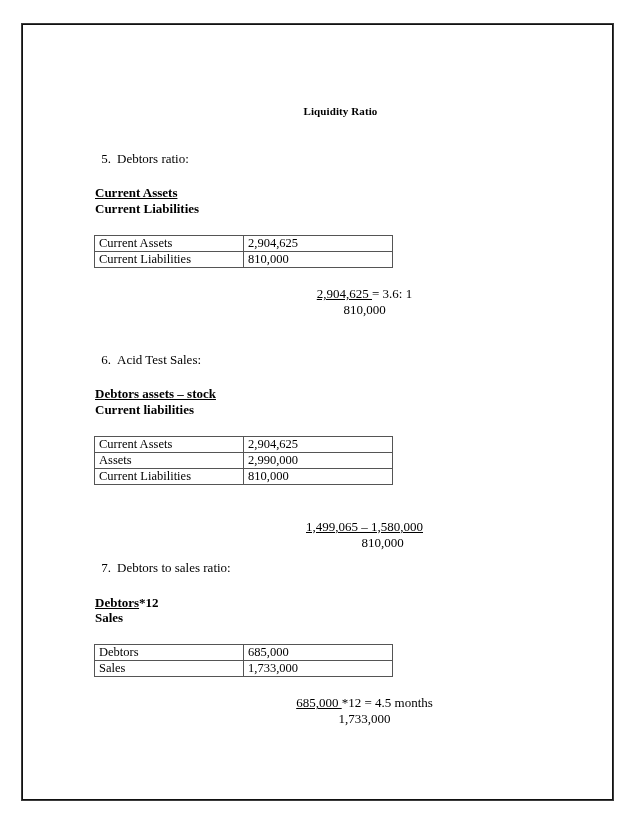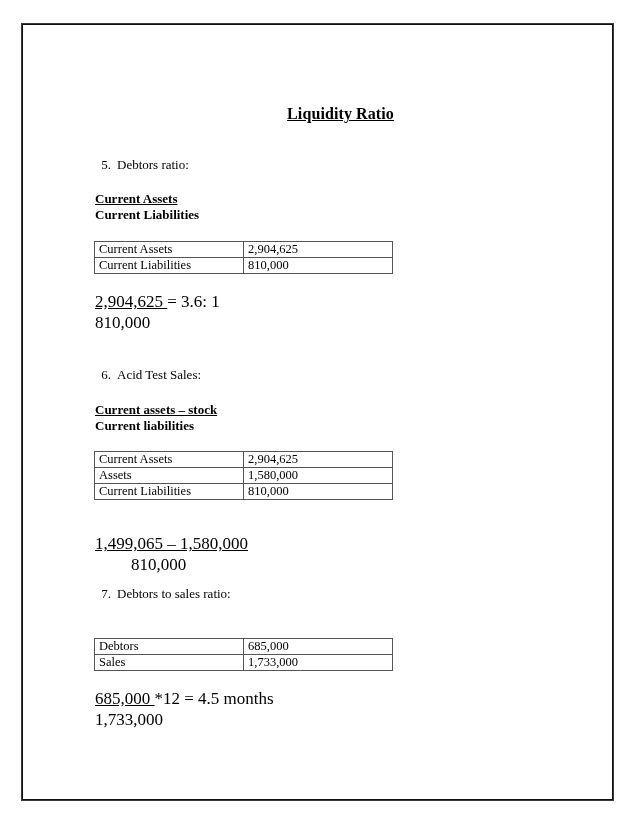--- a/index.html
+++ b/index.html
@@ -35,23 +35,22 @@
     position: absolute;
     left: 24px;
     top: 26px;
     width: 587px;
     height: 772px;
     box-sizing: border-box;
     padding: 0;
   }
   .doc-title {
     text-align: center;
-    font-size: 16px;
+    font-size: 11px;
     font-weight: bold;
-    text-decoration: underline;
     margin-top: 54px;
     letter-spacing: 0.1px;
   }
   
   .list-item {
     margin-left: 70px;
     font-size: 13px;
     position: relative;
     line-height: 1.25;
   }
@@ -94,22 +93,23 @@
     line-height: 14px;
     vertical-align: middle;
     font-weight: normal;
   }
   table.ratio-table td.label-col { width: 140px; }
   table.ratio-table td.value-col { width: 140px; }
 
   
   .calc {
     margin-left: 48px;
-    font-size: 17px;
+    font-size: 13px;
     line-height: 1.22;
+    text-align: center;
   }
   .calc .c-numer {
     text-decoration: underline;
   }
   .calc .c-denom {
     display: block;
   }
   .calc .c-denom.indent {
     padding-left: 36px;
   }
@@ -168,35 +168,35 @@
 
       <div>
         <div class="list-item">
           <span class="num">6.</span>
           <span>Acid Test Sales:</span>
         </div>
 
         <div class="spacer-md"></div>
 
         <div class="formula">
-          <span class="numer">Current assets – stock </span>
+          <span class="numer">Debtors assets – stock </span>
           <span class="denom">Current liabilities</span>
         </div>
 
         <div class="spacer-md"></div>
 
         <table class="ratio-table">
           <tbody>
             <tr>
               <td class="label-col">Current Assets</td>
               <td class="value-col">2,904,625</td>
             </tr>
             <tr>
               <td class="label-col">Assets</td>
-              <td class="value-col">1,580,000</td>
+              <td class="value-col">2,990,000</td>
             </tr>
             <tr>
               <td class="label-col">Current Liabilities</td>
               <td class="value-col">810,000</td>
             </tr>
           </tbody>
         </table>
 
         <div class="spacer-lg"></div>
 
@@ -209,20 +209,24 @@
       <div class="spacer-sm"></div>
 
       <div>
         <div class="list-item">
           <span class="num">7.</span>
           <span>Debtors to sales ratio:</span>
         </div>
 
         <div class="spacer-md"></div>
 
+        <div class="formula">
+          <span class="numer">Debtors </span><span>*12</span>
+          <span class="denom">Sales</span>
+        </div>
 
         <div class="spacer-md"></div>
 
         <table class="ratio-table">
           <tbody>
             <tr>
               <td class="label-col">Debtors</td>
               <td class="value-col">685,000</td>
             </tr>
             <tr>

